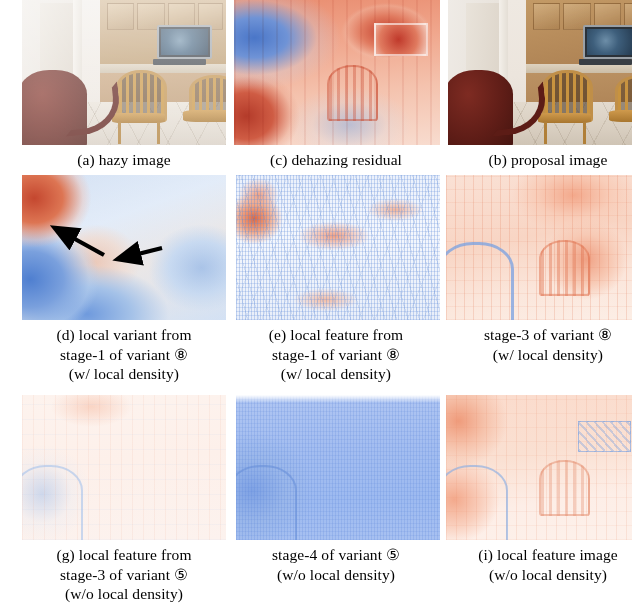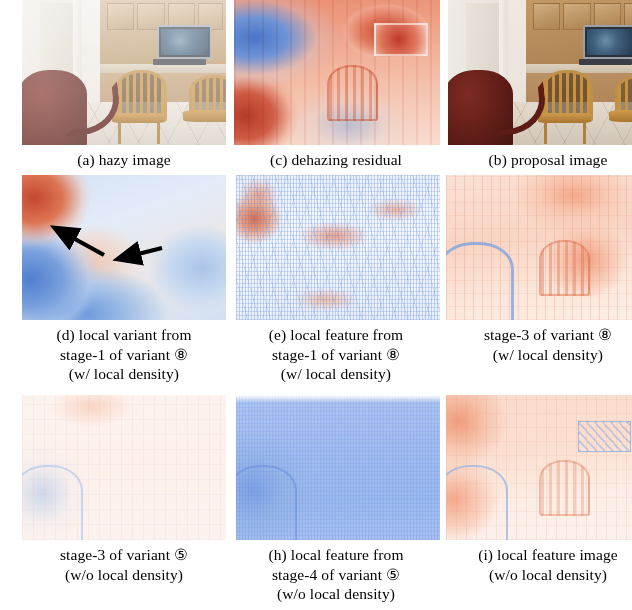--- a/index.html
+++ b/index.html
@@ -457,35 +457,35 @@
     </div>
 
     <div class="cell col1">
       <div class="panel">
         <div class="heat heat-g">
           <div class="heat-g-struct"></div>
           <div class="heat-i-vase" style="border-color:rgba(150,185,235,.5)"></div>
         </div>
       </div>
       <div class="caption">
+        <span class="line">(g) local feature from</span>
         <span class="line">stage-3 of variant ⑤</span>
         <span class="line">(w/o local density)</span>
       </div>
     </div>
 
     <div class="cell col2">
       <div class="panel">
         <div class="heat heat-h">
           <div class="heat-h-noise"></div>
           <div class="heat-h-top"></div>
           <div class="heat-i-vase" style="border-color:rgba(100,140,215,.55)"></div>
         </div>
       </div>
       <div class="caption">
-        <span class="line">(h) local feature from</span>
         <span class="line">stage-4 of variant ⑤</span>
         <span class="line">(w/o local density)</span>
       </div>
     </div>
 
     <div class="cell col3">
       <div class="panel">
         <div class="heat heat-i">
           <div class="heat-i-struct"></div>
           <div class="heat-i-screen"></div>

